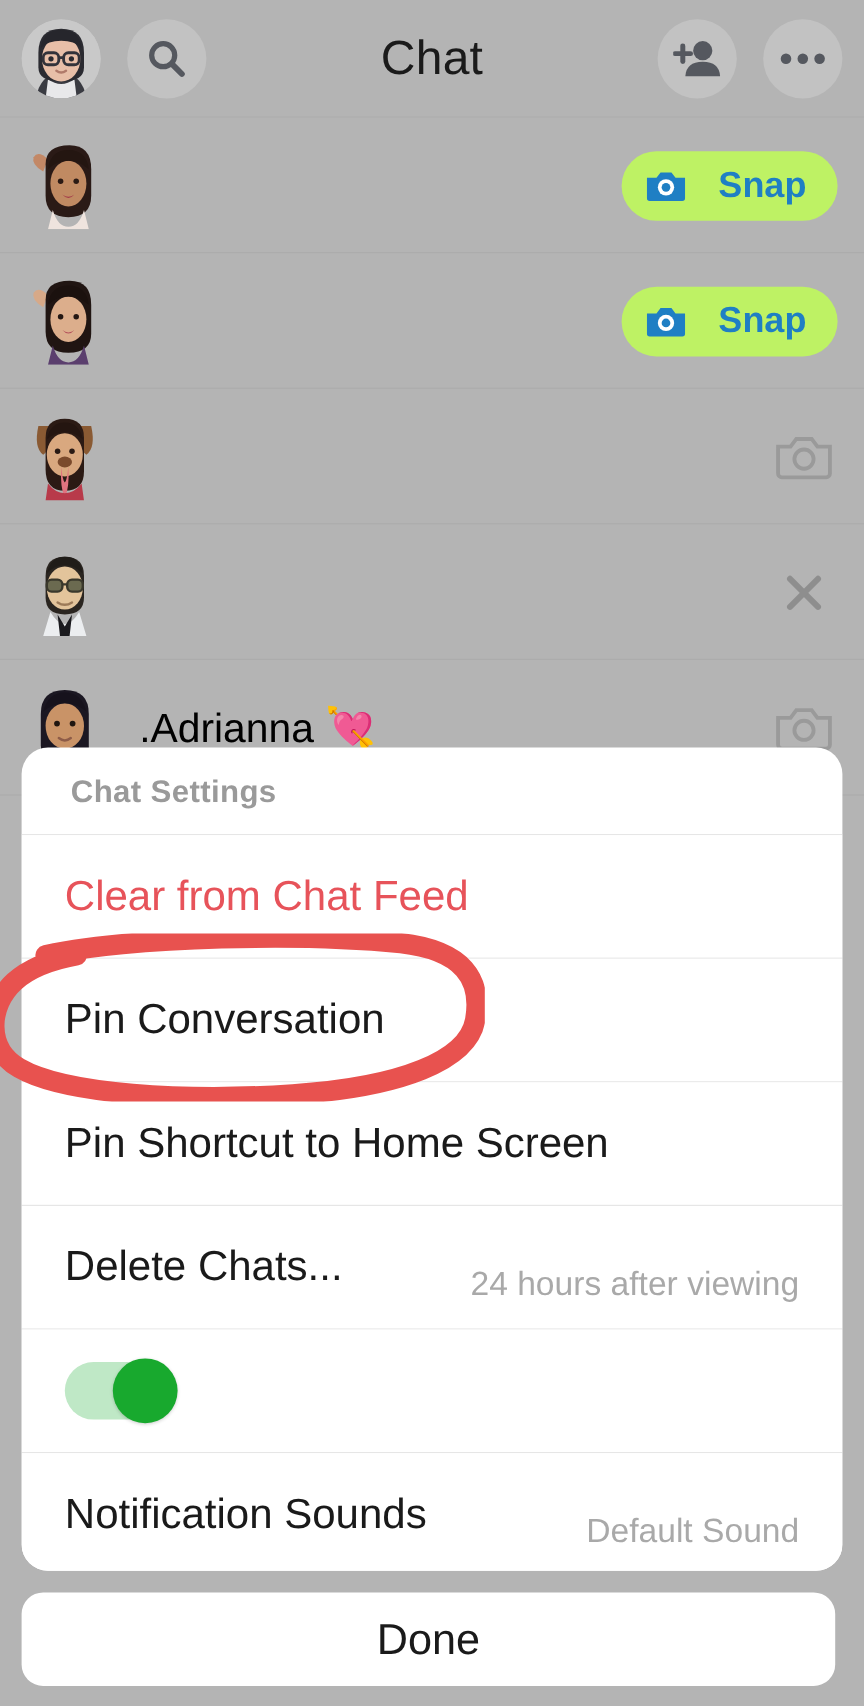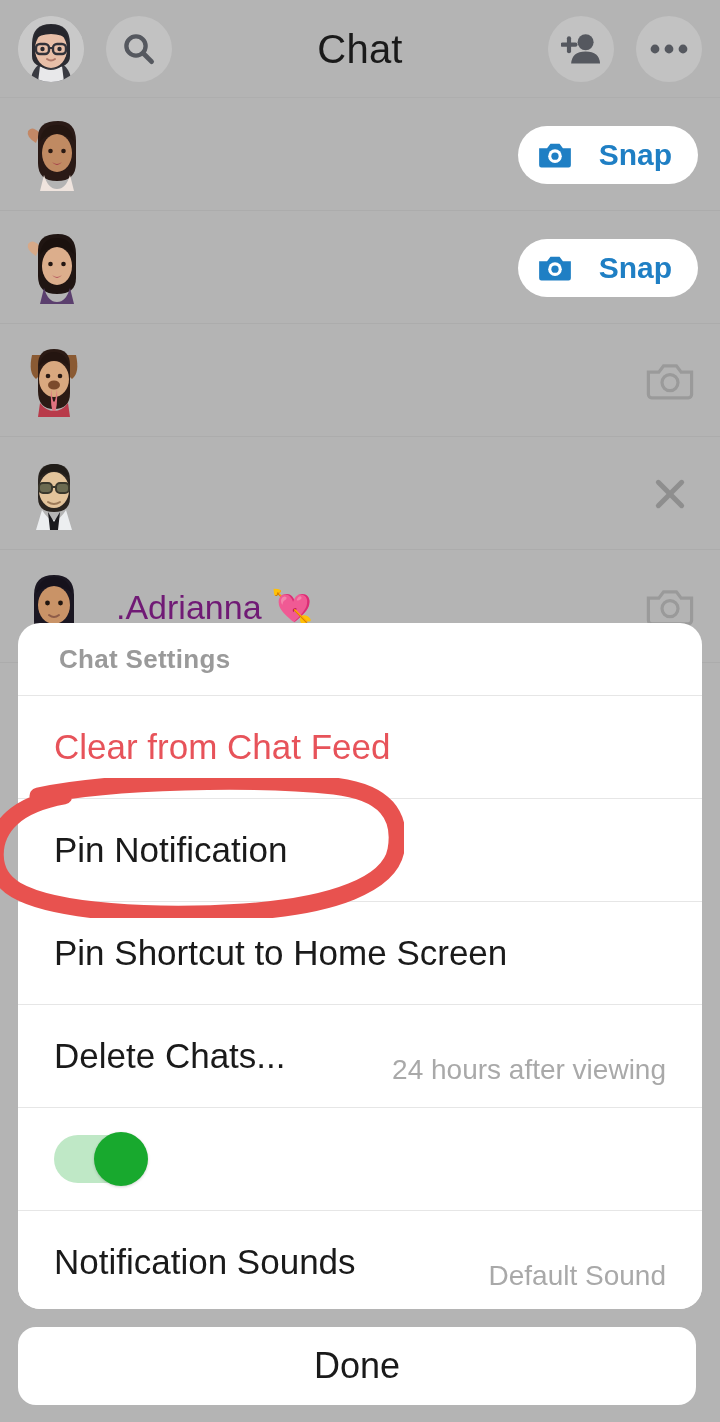--- a/index.html
+++ b/index.html
@@ -61,27 +61,27 @@
   .chat-row::after {
     content: ""; position: absolute; left: 0; right: 0; bottom: 0;
     height: 1px; background: #acacac;
   }
   .bitmoji {
     width: 72px; height: 72px; flex: none;
     margin-right: 26px;
     position: relative;
   }
   .chat-name {
-    font-size: 34px; color: #701a75; white-space: nowrap;
+    font-size: 34px; color: #000000; white-space: nowrap;
     flex: 1;
   }
   .chat-name.blank { color: transparent; }
   .snap-pill {
     display: flex; align-items: center; gap: 27px;
-    background: #ffffff;
+    background: #bef264;
     border-radius: 30px;
     padding: 12px 26px 12px 20px;
   }
   .snap-pill .lbl { font-size: 30px; color: #1f7fc4; font-weight: 600; }
   .row-action { width: 56px; height: 56px; display:flex; align-items:center; justify-content:center; }
 
   
   .bottom-nav {
     position: absolute; left: 0; right: 0; bottom: 0;
     height: 92px;
@@ -362,21 +362,21 @@
   <div class="sheet">
     <div class="sheet-title">Chat Settings</div>
     <div class="sheet-sep"></div>
 
     <div class="sheet-item">
       <span class="label destructive">Clear from Chat Feed</span>
     </div>
     <div class="sheet-sep"></div>
 
     <div class="sheet-item">
-      <span class="label">Pin Notification</span>
+      <span class="label">Pin Conversation</span>
     </div>
     <div class="sheet-sep"></div>
 
     <div class="sheet-item">
       <span class="label">Pin Shortcut to Home Screen</span>
     </div>
     <div class="sheet-sep"></div>
 
     <div class="sheet-item">
       <span class="label">Delete Chats...</span>

